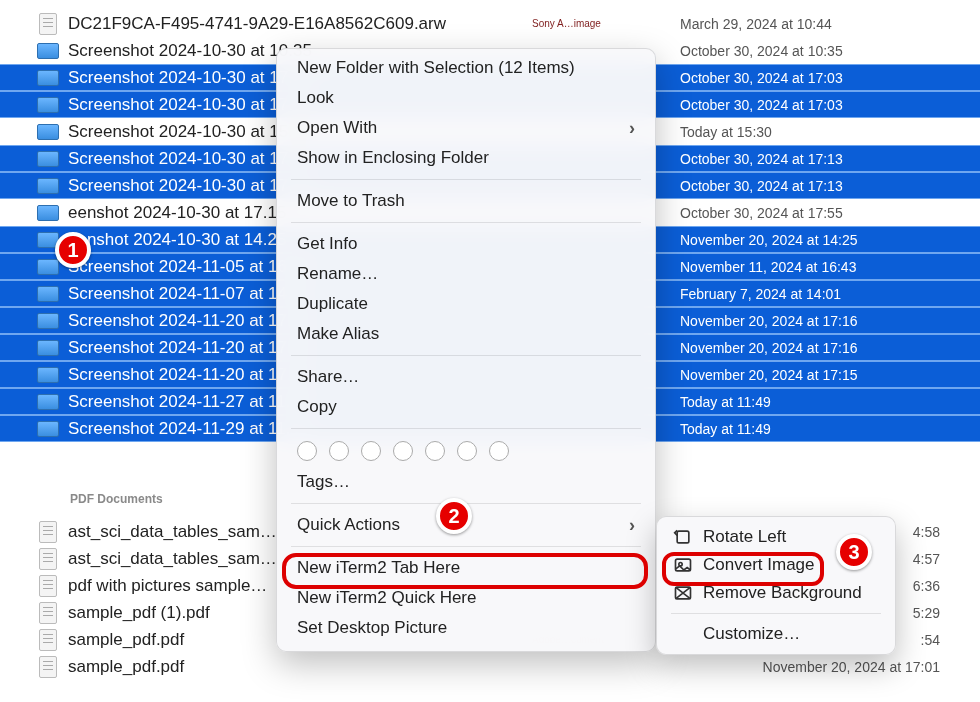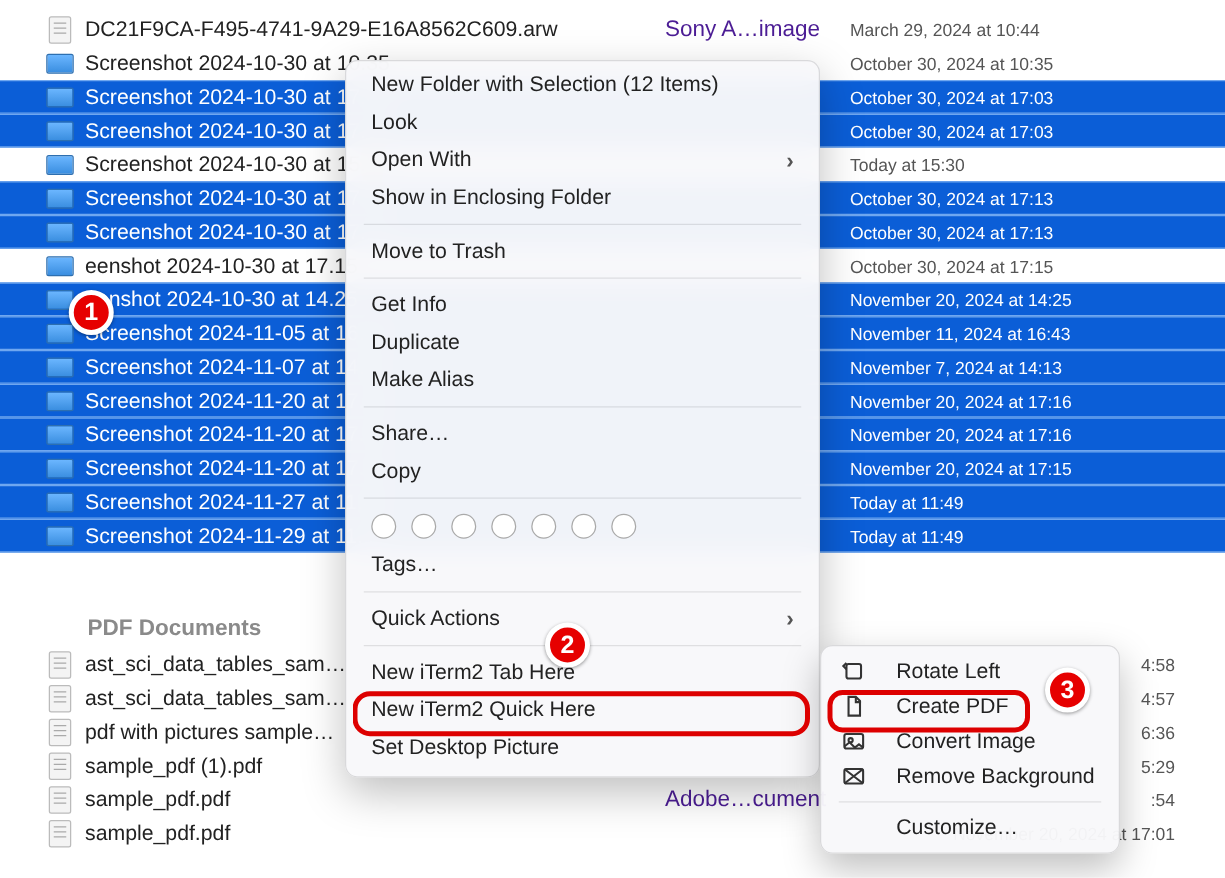--- a/index.html
+++ b/index.html
@@ -65,39 +65,39 @@
     flex: none;
     width: 470px;
     white-space: nowrap;
     overflow: hidden;
     text-overflow: ellipsis;
     padding-left: 6px;
   }
   .row .kind-cell {
     flex: none;
     width: 148px;
-    color: #4c1d95;
-    font-size: 18px;
+    color: #7f1d1d;
+    font-size: 10px;
     white-space: nowrap;
     overflow: hidden;
     text-overflow: ellipsis;
   }
   .row.selected .kind-cell { color: #e5efff; }
   .row .date-cell {
     flex: 1;
     color: #555;
     font-size: 14px;
     white-space: nowrap;
   }
   .row.selected .date-cell { color: #fff; }
   .section-header {
     height: 40px;
     padding-left: 70px;
     padding-top: 14px;
-    font-size: 18px;
+    font-size: 12px;
     font-weight: 600;
     color: #8a8a8a;
   }
   
   .ctx-menu {
     position: absolute;
     left: 276px;
     top: 48px;
     width: 380px;
     background: rgba(248,248,250,0.97);
@@ -160,21 +160,21 @@
     border-radius: 10px;
     box-shadow: 0 12px 30px rgba(0,0,0,0.25);
     padding: 6px 0;
     z-index: 25;
     font-size: 17px;
   }
   .sub-item {
     padding: 4px 16px;
     display:flex;
     align-items:center;
-    gap: 24px;
+    gap: 10px;
     color:#222;
   }
   .sub-item svg { flex:none; }
   .createpdf-highlight {
     position:absolute;
     left: 662px;
     top: 552px;
     width: 162px;
     height: 34px;
     border: 4px solid #dd0000;
@@ -262,21 +262,21 @@
       <span class="name-cell">Screenshot 2024-10-30 at 17.13</span>
       <span class="kind-cell"></span>
       <span class="date-cell">October 30, 2024 at 17:13</span>
     </div>
     <div class="row" style="height: 27px;">
       <span class="icon-cell">
         <span class="png-icon"></span>
       </span>
       <span class="name-cell">eenshot 2024-10-30 at 17.15</span>
       <span class="kind-cell"></span>
-      <span class="date-cell">October 30, 2024 at 17:15</span>
+      <span class="date-cell">October 30, 2024 at 17:55</span>
     </div>
     <div class="row selected" style="height: 27px;">
       <span class="icon-cell">
         <span class="png-icon"></span>
       </span>
       <span class="name-cell">eenshot 2024-10-30 at 14.25</span>
       <span class="kind-cell"></span>
       <span class="date-cell">November 20, 2024 at 14:25</span>
     </div>
     <div class="row selected" style="height: 27px;">
@@ -286,21 +286,21 @@
       <span class="name-cell">Screenshot 2024-11-05 at 16.43</span>
       <span class="kind-cell"></span>
       <span class="date-cell">November 11, 2024 at 16:43</span>
     </div>
     <div class="row selected" style="height: 27px;">
       <span class="icon-cell">
         <span class="png-icon"></span>
       </span>
       <span class="name-cell">Screenshot 2024-11-07 at 14.01</span>
       <span class="kind-cell"></span>
-      <span class="date-cell">November 7, 2024 at 14:13</span>
+      <span class="date-cell">February 7, 2024 at 14:01</span>
     </div>
     <div class="row selected" style="height: 27px;">
       <span class="icon-cell">
         <span class="png-icon"></span>
       </span>
       <span class="name-cell">Screenshot 2024-11-20 at 17.16</span>
       <span class="kind-cell"></span>
       <span class="date-cell">November 20, 2024 at 17:16</span>
     </div>
     <div class="row selected" style="height: 27px;">
@@ -400,20 +400,23 @@
   <div class="ctx-item">
       <span>Show in Enclosing Folder</span>
     </div>
   <div class="ctx-sep"></div>
   <div class="ctx-item">
       <span>Move to Trash</span>
     </div>
   <div class="ctx-sep"></div>
   <div class="ctx-item">
       <span>Get Info</span>
+    </div>
+  <div class="ctx-item">
+      <span>Rename…</span>
     </div>
   <div class="ctx-item">
       <span>Duplicate</span>
     </div>
   <div class="ctx-item">
       <span>Make Alias</span>
     </div>
   <div class="ctx-sep"></div>
   <div class="ctx-item">
       <span>Share…</span>
@@ -454,27 +457,20 @@
 <div class="sub-menu">
   <div class="sub-item">
     <svg width="20" height="20" viewBox="0 0 24 24" fill="none" stroke="#333" stroke-width="2">
         <rect x="5" y="5" width="14" height="14" rx="2"></rect>
         <path d="M5 10 L2 7 L5 4"></path>
       </svg>
     <span>Rotate Left</span>
   </div>
   <div class="sub-item">
     <svg width="20" height="20" viewBox="0 0 24 24" fill="none" stroke="#333" stroke-width="2">
-        <path d="M7 3h7l4 4v14H7z"></path>
-        <path d="M14 3v5h5"></path>
-      </svg>
-    <span>Create PDF</span>
-  </div>
-  <div class="sub-item">
-    <svg width="20" height="20" viewBox="0 0 24 24" fill="none" stroke="#333" stroke-width="2">
         <rect x="3" y="5" width="18" height="14" rx="2"></rect>
         <circle cx="9" cy="11" r="2"></circle>
         <path d="M3 17l5-4 5 5 4-3 4 3"></path>
       </svg>
     <span>Convert Image</span>
   </div>
   <div class="sub-item">
     <svg width="20" height="20" viewBox="0 0 24 24" fill="none" stroke="#333" stroke-width="2">
         <rect x="3" y="5" width="18" height="14" rx="2"></rect>
         <path d="M3 5l18 14M21 5L3 19"></path>

